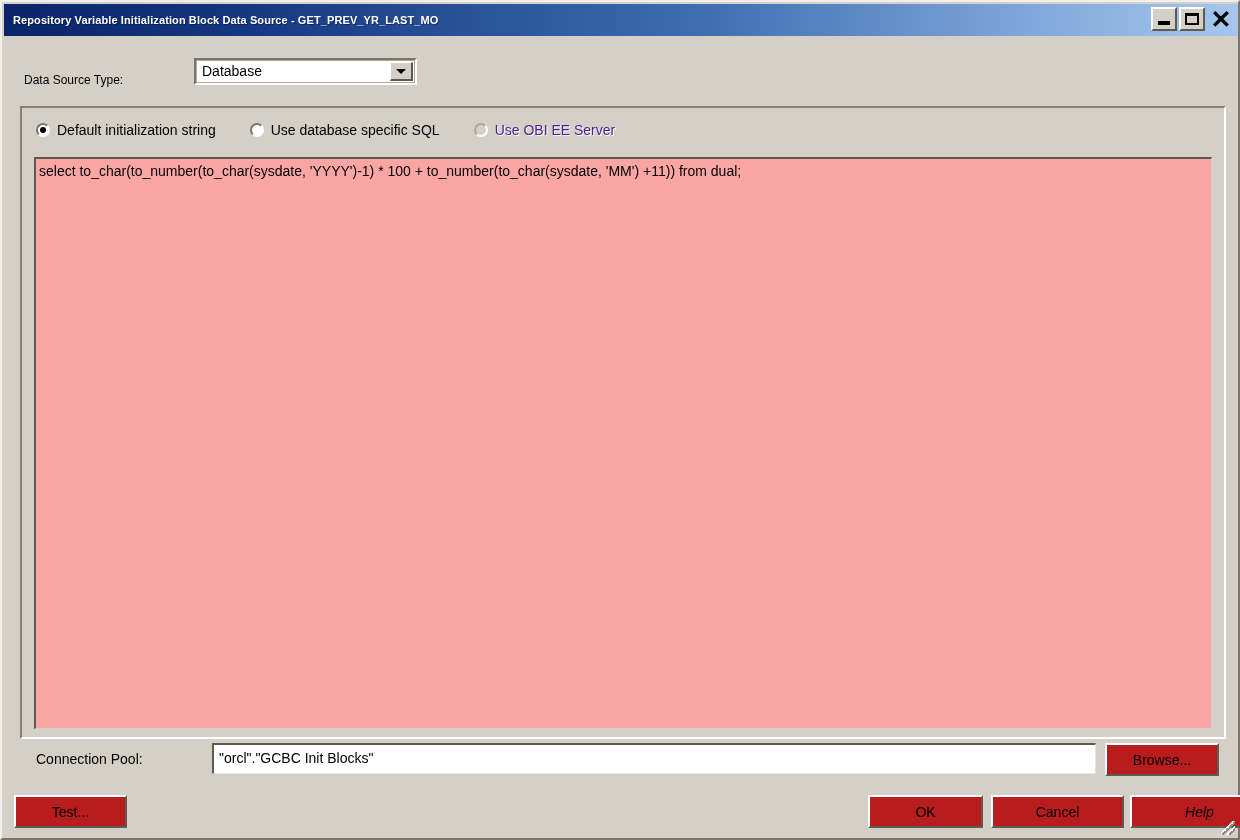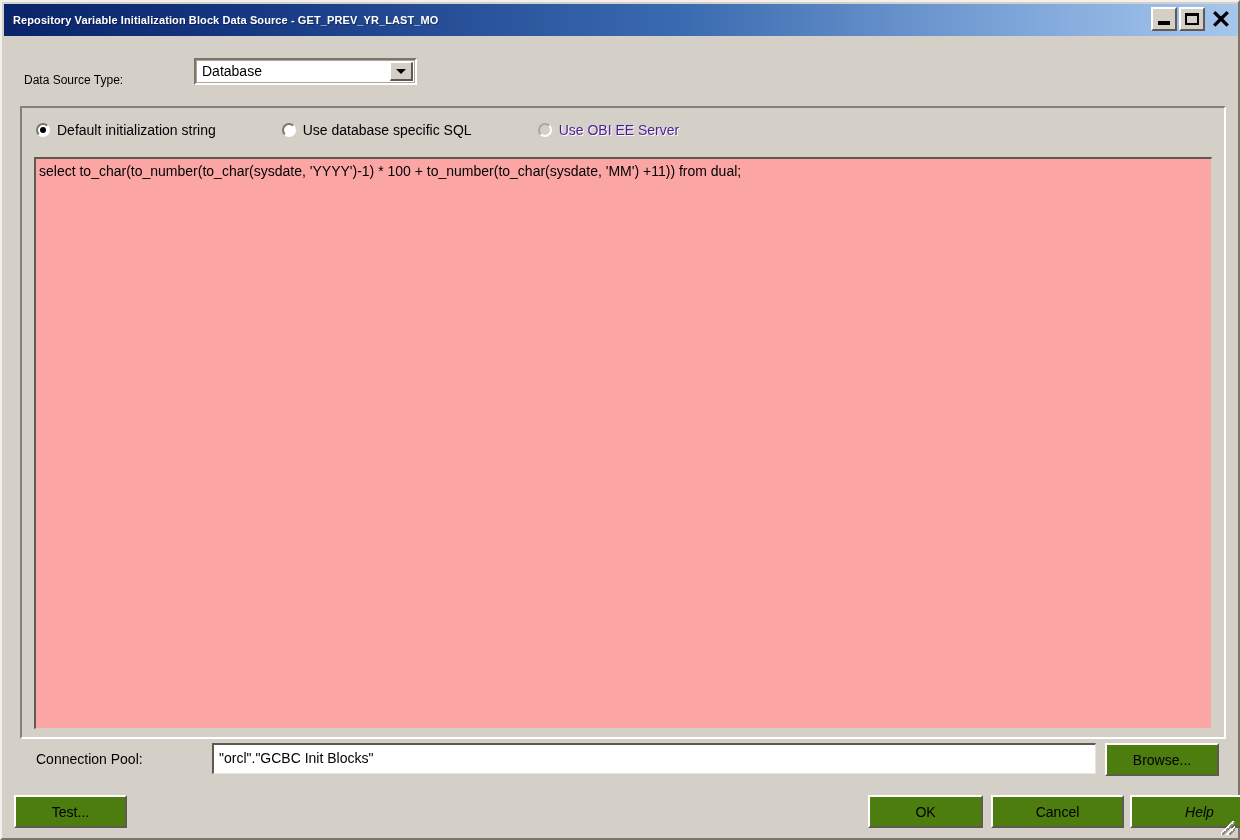--- a/index.html
+++ b/index.html
@@ -174,21 +174,20 @@
     border-bottom: 2px solid #ffffff;
     box-sizing: border-box;
   }
 
   .radio-row {
     position: absolute;
     left: 14px;
     top: 14px;
     display: flex;
     align-items: center;
-    gap: 32px;
   }
   .radio-item {
     display: flex;
     align-items: center;
     margin-right: 34px;
     white-space: nowrap;
   }
   .radio-circle {
     width: 14px;
     height: 14px;
@@ -274,21 +273,21 @@
   .cp-value {
     position: absolute;
     left: 5px;
     top: 5px;
     font-size: 14px;
     white-space: nowrap;
   }
 
   
   .btn {
-    background: #4d7c0f;
+    background: #b91c1c;
     border-left: 2px solid #ffffff;
     border-top: 2px solid #ffffff;
     border-right: 2px solid #5e5a50;
     border-bottom: 2px solid #5e5a50;
     box-sizing: border-box;
     display: flex;
     align-items: center;
     justify-content: center;
     font-size: 14px;
     font-family: "Liberation Sans", sans-serif;

